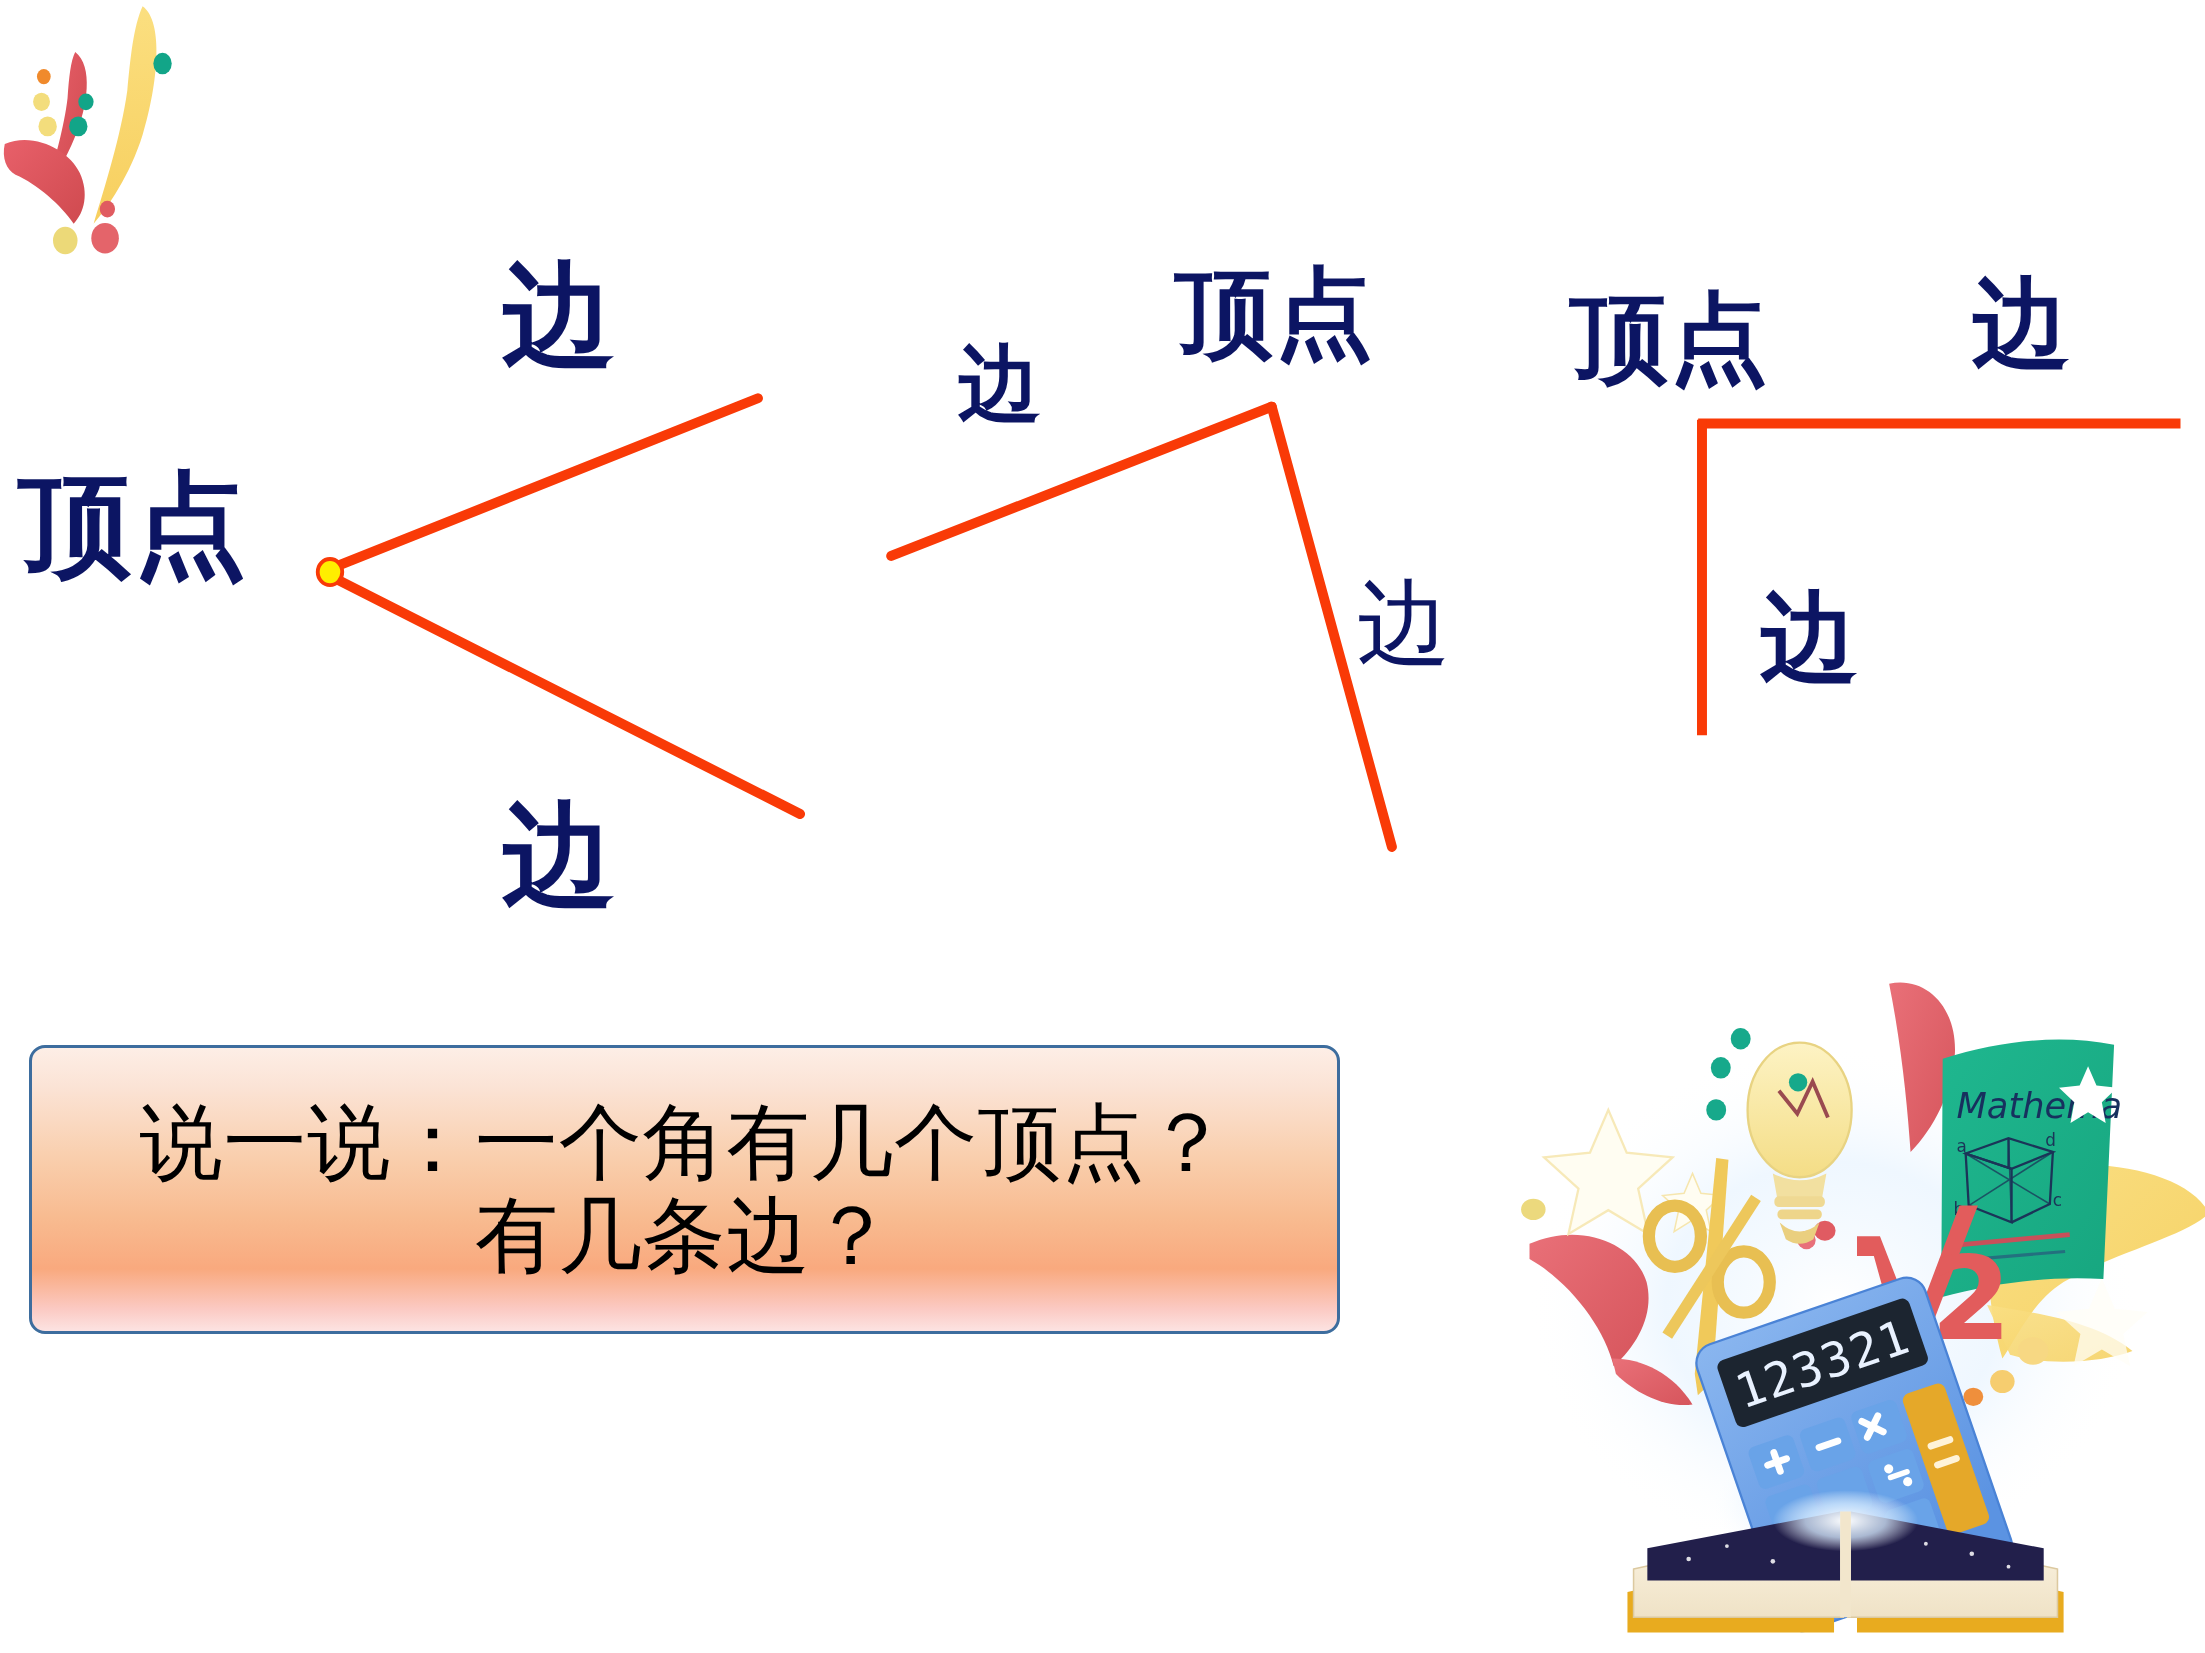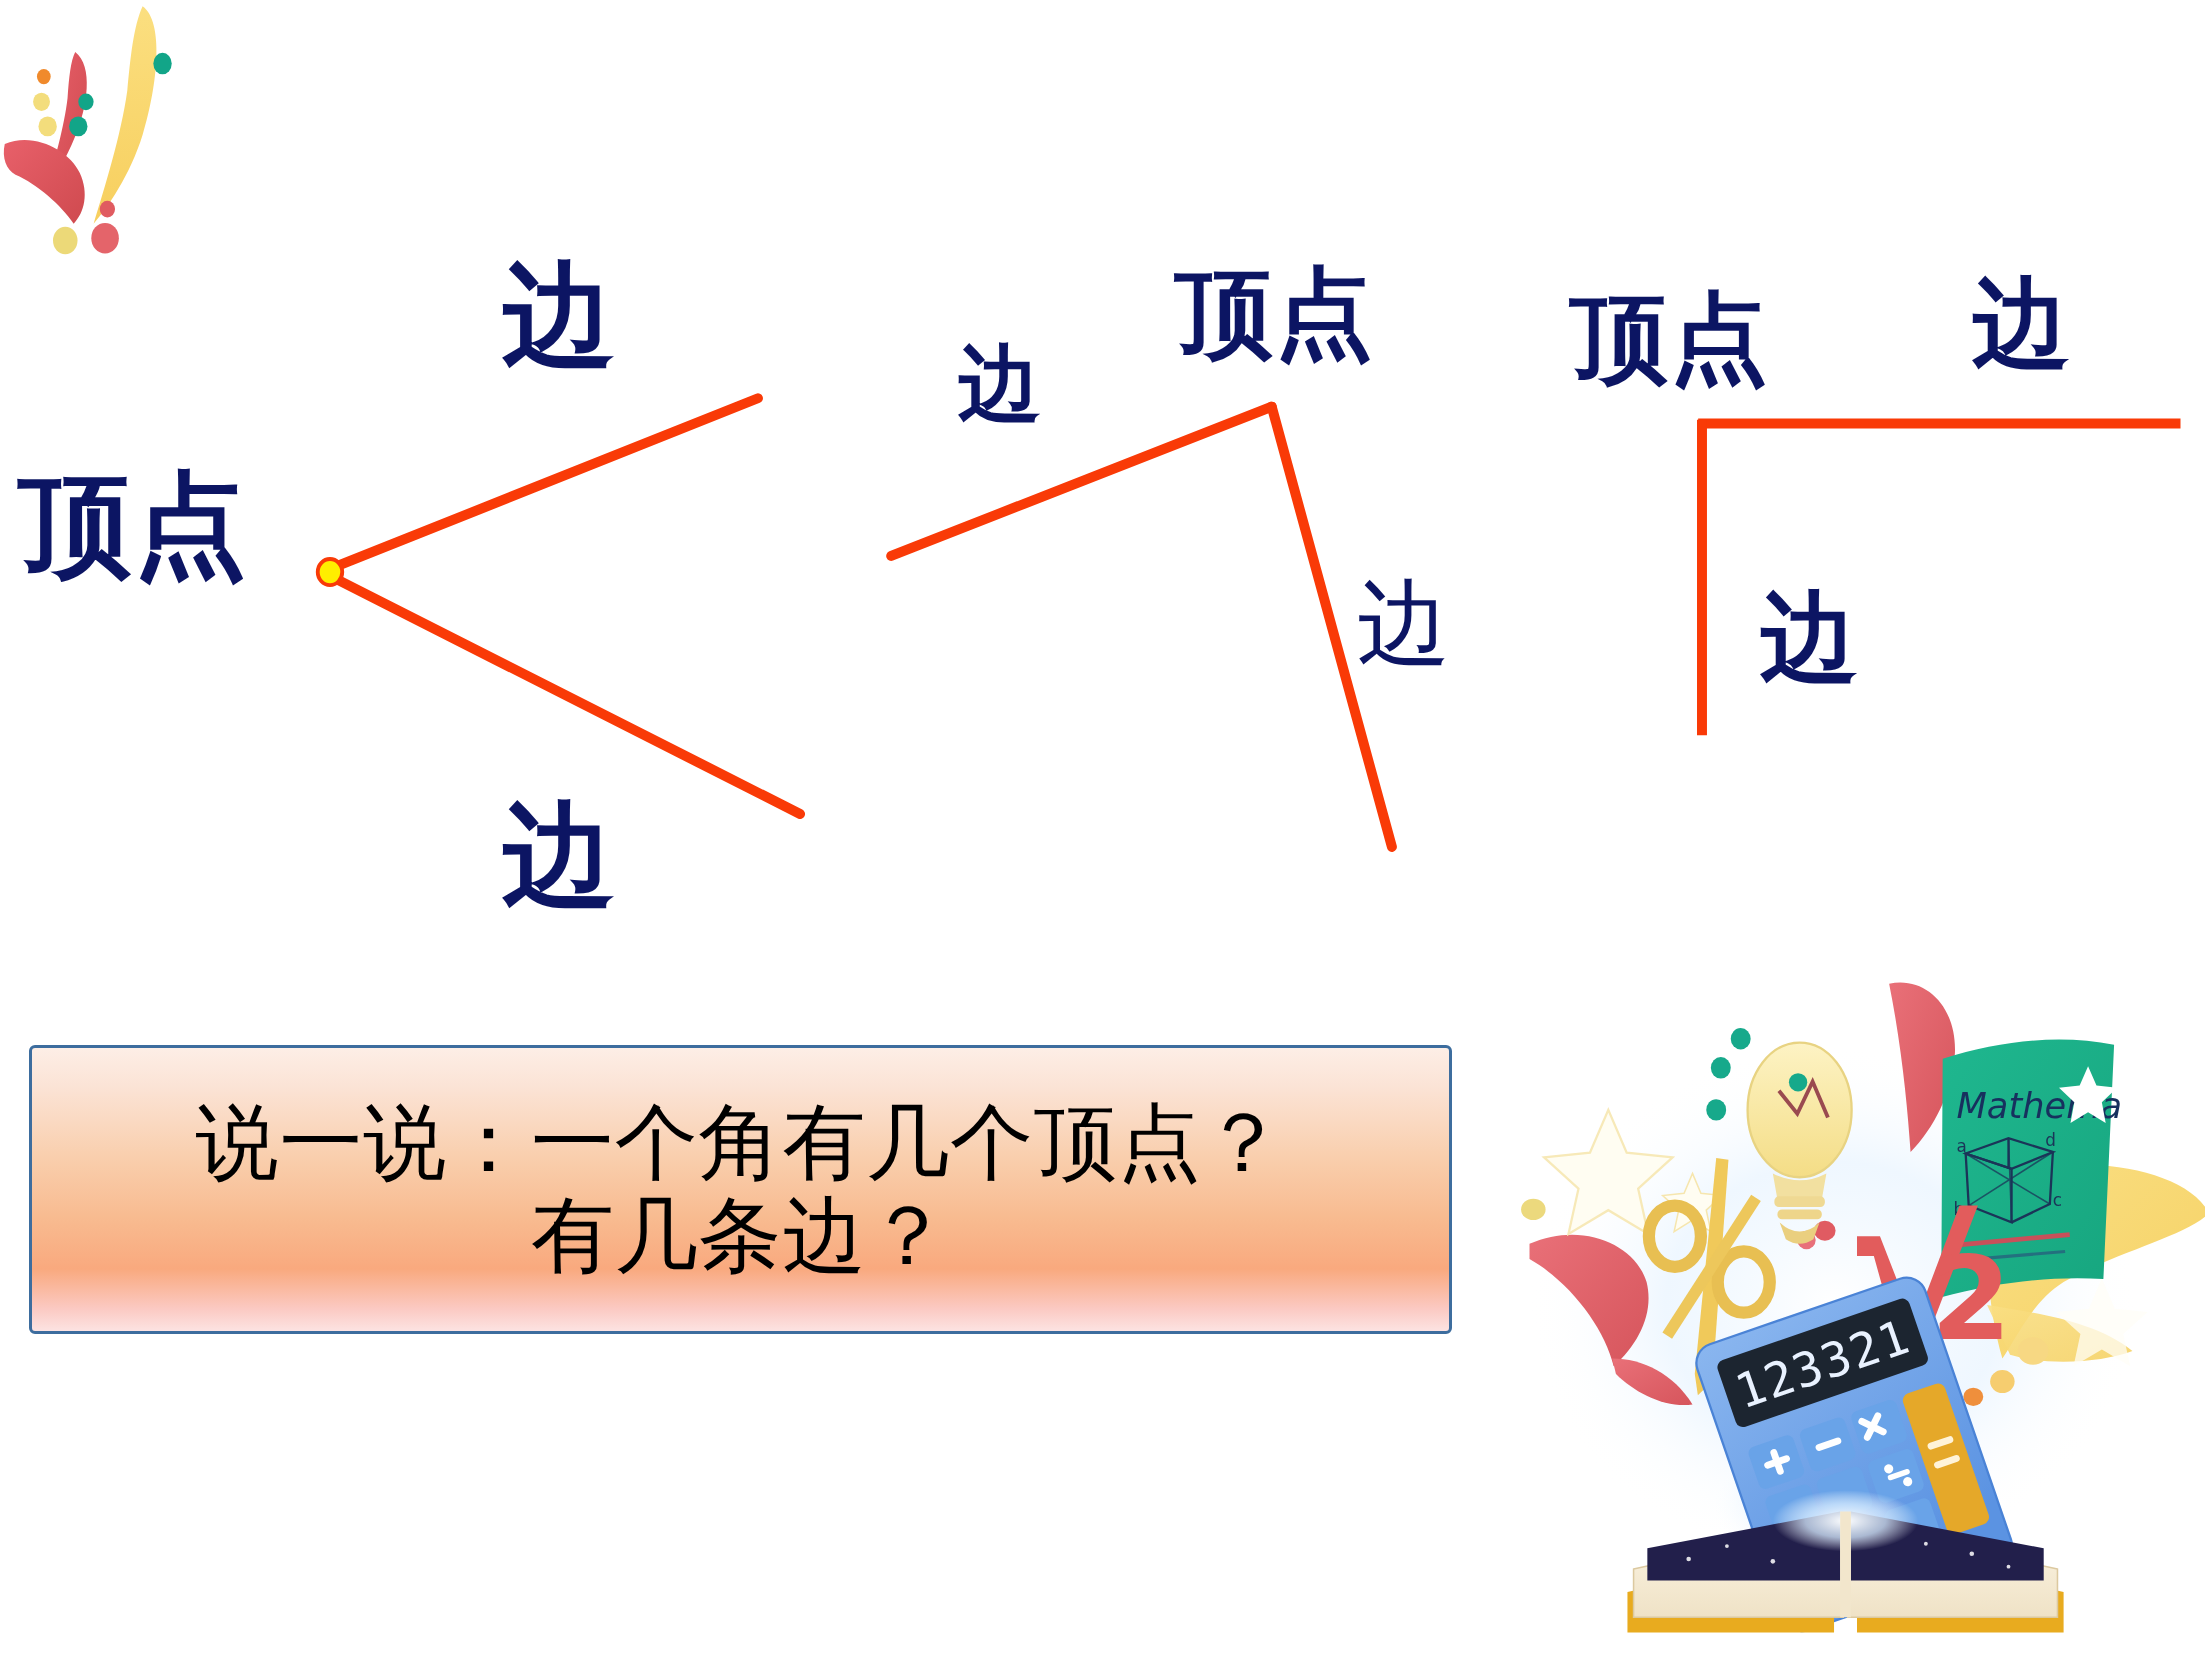--- a/index.html
+++ b/index.html
@@ -32,25 +32,25 @@
   .label.thin { font-weight: normal; }
 
   
   .angles { position: absolute; left: 0; top: 0; width: 2205px; height: 1654px; }
 
   
   #question-box {
     position: absolute;
     left: 29px;
     top: 1045px;
-    width: 1423px;
+    width: 1311px;
     height: 289px;
     box-sizing: border-box;
     border: 3.8px solid #3d6d9e;
-    border-radius: 6px;
+    border-radius: 16px;
     background: linear-gradient(to bottom,
         #fdeee6 0%,
         #fbe3d5 14%,
         #f9cfae 38%,
         #f8bb90 60%,
         #f9a97e 78%,
         #fbc9c2 92%,
         #fce3e2 100%);
     display: flex;
     flex-direction: column;

